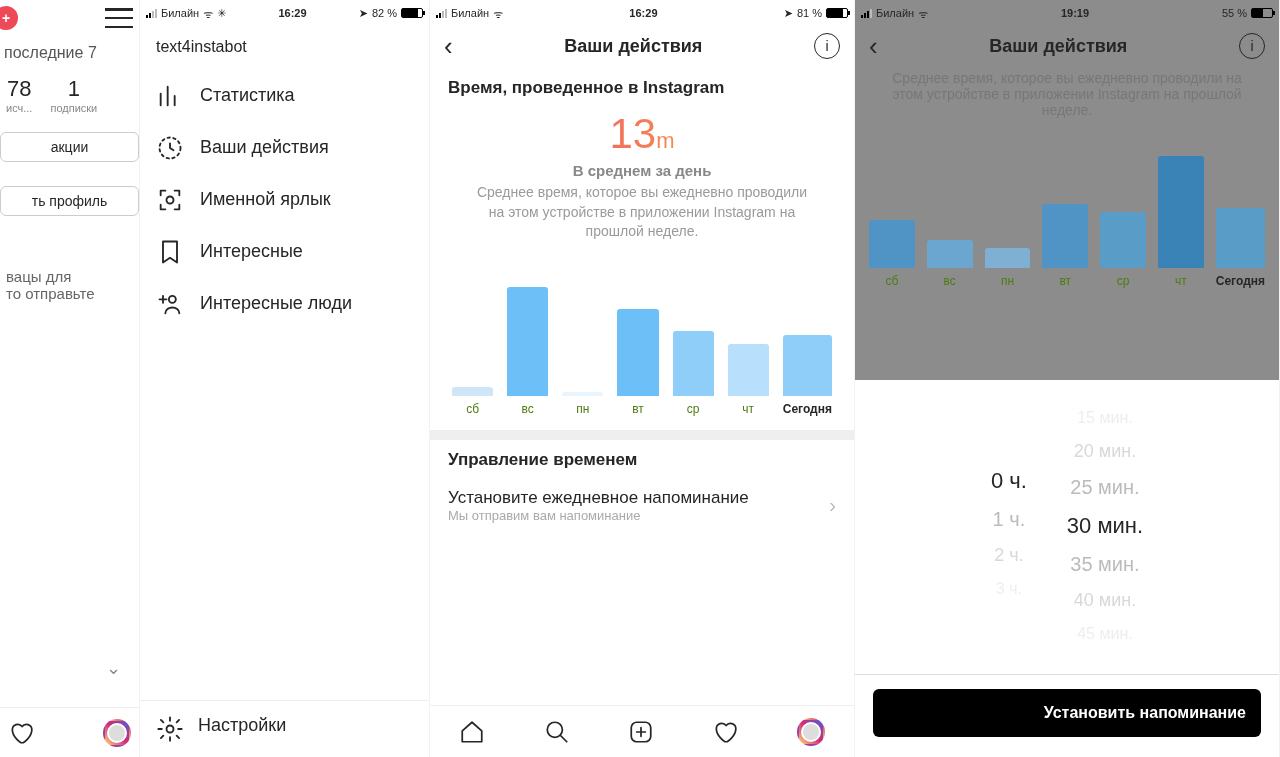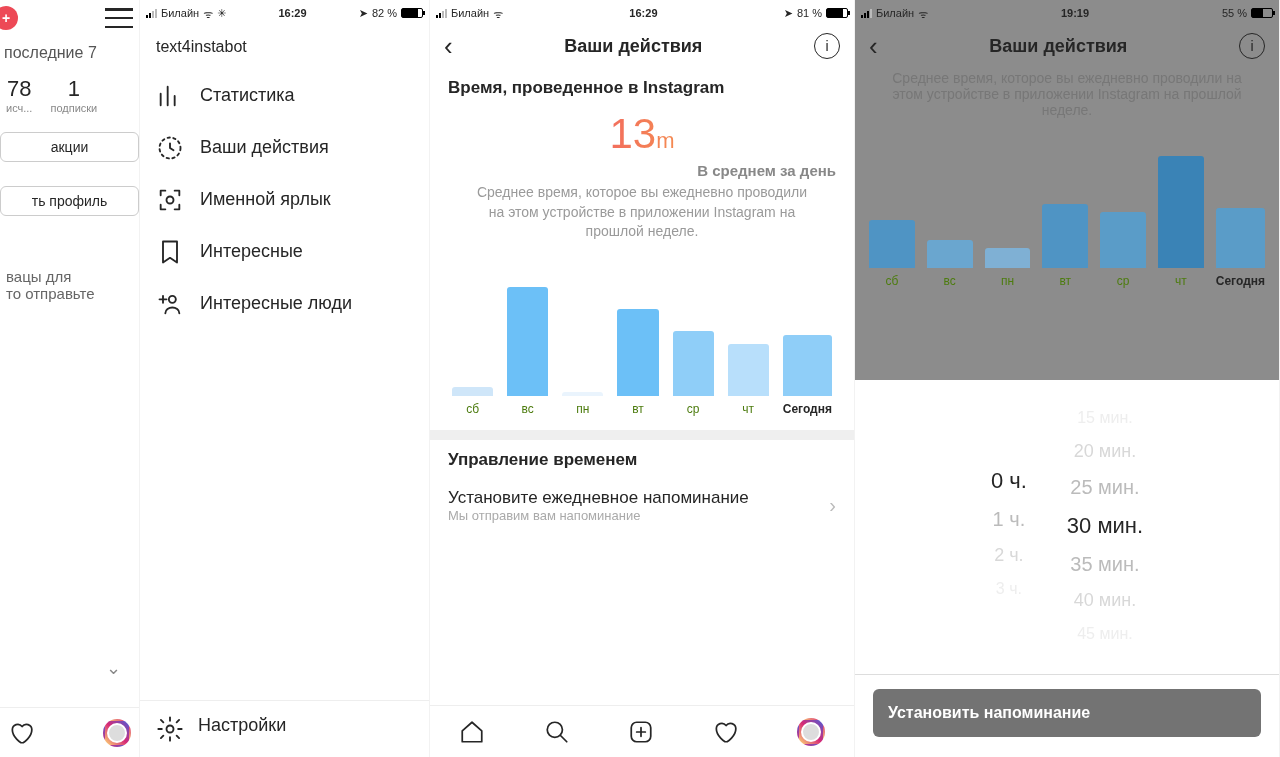--- a/index.html
+++ b/index.html
@@ -47,21 +47,21 @@
 
   
   .p2-nav { height:48px; display:flex; align-items:center; justify-content:space-between; padding:0 14px;}
   .back { font-size:26px; font-weight:300;}
   .p2-title { font-size:18px; font-weight:600;}
   .info { width:26px;height:26px;border:1.5px solid #262626;border-radius:50%; display:flex;align-items:center;justify-content:center; font-size:14px;}
   .p2-section { padding: 8px 18px; }
   .h-sec { font-size:17px; font-weight:700; margin-bottom: 12px;}
   .big-time { text-align:center; font-size:42px; font-weight:300; background: linear-gradient(90deg,#ee2a7b,#f9ce34); -webkit-background-clip:text; color:transparent; margin:8px 0 4px;}
   .big-time sub{ font-size:22px; vertical-align:baseline;}
-  .avg { text-align:right; font-size:15px; color:#888; font-weight:600;}
+  .avg { text-align:center; font-size:15px; color:#888; font-weight:600;}
   .desc { text-align:center; font-size:14px; color:#9a9a9a; line-height:1.4; padding:4px 26px 14px;}
   .chart { height:160px; padding:0 4px; display:flex; align-items:flex-end; gap:14px;}
   .chart-col { flex:1; display:flex; flex-direction:column; align-items:center;}
   .bar { width:100%; border-radius:3px 3px 0 0;}
   .lbl { font-size:12px; color:#4d7c0f; margin-top:6px;}
   .lbl.today { color:#262626; font-weight:600;}
   .divider { height:10px; background:#efefef; margin:14px -18px 10px;}
   .nav-row { display:flex; align-items:center; justify-content:space-between; padding:6px 0;gap:28px;}
   .nav-row .txt { font-size:17px; }
   .nav-row .sub { font-size:13px; color:#aaa;}
@@ -73,21 +73,21 @@
   .p3-shade { position:absolute; top:0; left:0; right:0; bottom:0; background:rgba(0,0,0,0.45); pointer-events:none;}
   .p3-area { position:relative; height:380px; overflow:hidden; }
   .p3-nav { height:48px; display:flex; align-items:center; justify-content:space-between; padding:0 14px; position:relative; z-index:1;}
   .p3-desc { font-size:14px; text-align:center; color:#777; padding:0 36px 10px; position:relative; z-index:1;}
   .chart3 { padding:0 14px; display:flex; align-items:flex-end; gap:12px; height:160px; position:relative; z-index:1;}
   .picker { flex:1; position:relative; display:flex; align-items:center; justify-content:center; gap:40px; font-size:20px; color:#bbb; padding:10px 0;}
   .picker-col { display:flex; flex-direction:column; align-items:center; gap:14px;}
   .picker-col .sel { color:#262626; font-weight:400; font-size:22px;}
   .picker-col .far { color:#d8d8d8; font-size:18px;}
   .picker-col .vfar { color:#eee; font-size:16px;}
-  .p3-btn { margin:12px 18px 20px; background:#737373; color:#fff; text-align:left; padding:15px; border-radius:6px; font-size:16px; font-weight:600;}
+  .p3-btn { margin:12px 18px 20px; background:#000000; color:#fff; text-align:right; padding:15px; border-radius:6px; font-size:16px; font-weight:600;}
   .sep { height:1px; background:#ddd; margin:2px 0;}
 
   svg { stroke:#262626; stroke-width:1.6; fill:none; stroke-linecap:round; stroke-linejoin:round;}
 </style>
 </head>
 <body>
 
 <div class="phone phone0">
   <div class="p0-top">
     <div class="badge-red">+</div>

